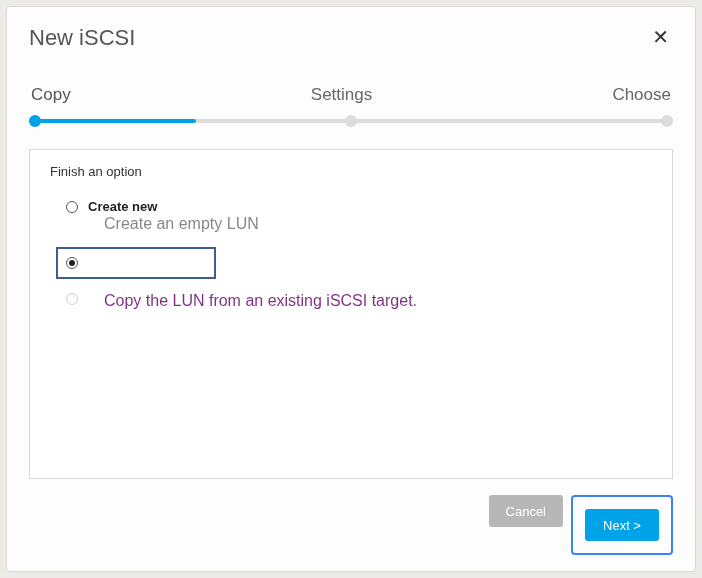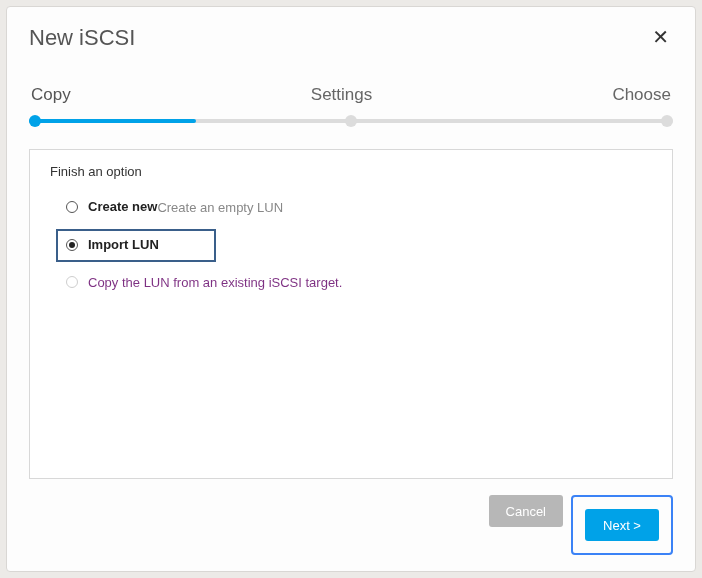--- a/index.html
+++ b/index.html
@@ -122,30 +122,31 @@
     flex-shrink: 0;
   }
   .option .radio.checked::after {
     content: '';
     position: absolute;
     left: 2px; top: 2px;
     width: 6px; height: 6px;
     background: #222;
     border-radius: 50%;
   }
-  .option .texts { display: flex; flex-direction: row; justify-content: center; }
+  .option .texts { display: flex; flex-direction: column; justify-content: center; }
   .option .label {
     font-weight: 700;
     font-size: 13px;
     color: #222;
   }
   .option .desc {
-    font-size: 13px;
+    font-size: 16px;
     color: #888;
     margin-top: 1px;
+    margin-left: 16px;
   }
   .option.selected {
     border: 2px solid #3a5f8a;
   }
   .option.disabled { cursor: default; opacity: 0.9; }
   .option.disabled .radio { border-color: #c8c8c8; }
   .option.disabled .label { color: #b8b8b8; }
   .option.disabled .desc { color: #701a75; }
   
   .footer {
@@ -216,21 +217,20 @@
         <div class="radio"></div>
         <div class="texts">
           <div class="label">Create new</div>
           <div class="desc">Create an empty LUN</div>
         </div>
       </div>
 
       <div class="option selected">
         <div class="radio checked"></div>
         <div class="texts">
-          <div class="label">Import LUN</div>
         </div>
       </div>
 
       <div class="option disabled">
         <div class="radio"></div>
         <div class="texts">
           <div class="desc">Copy the LUN from an existing iSCSI target.</div>
         </div>
       </div>
     </div>

